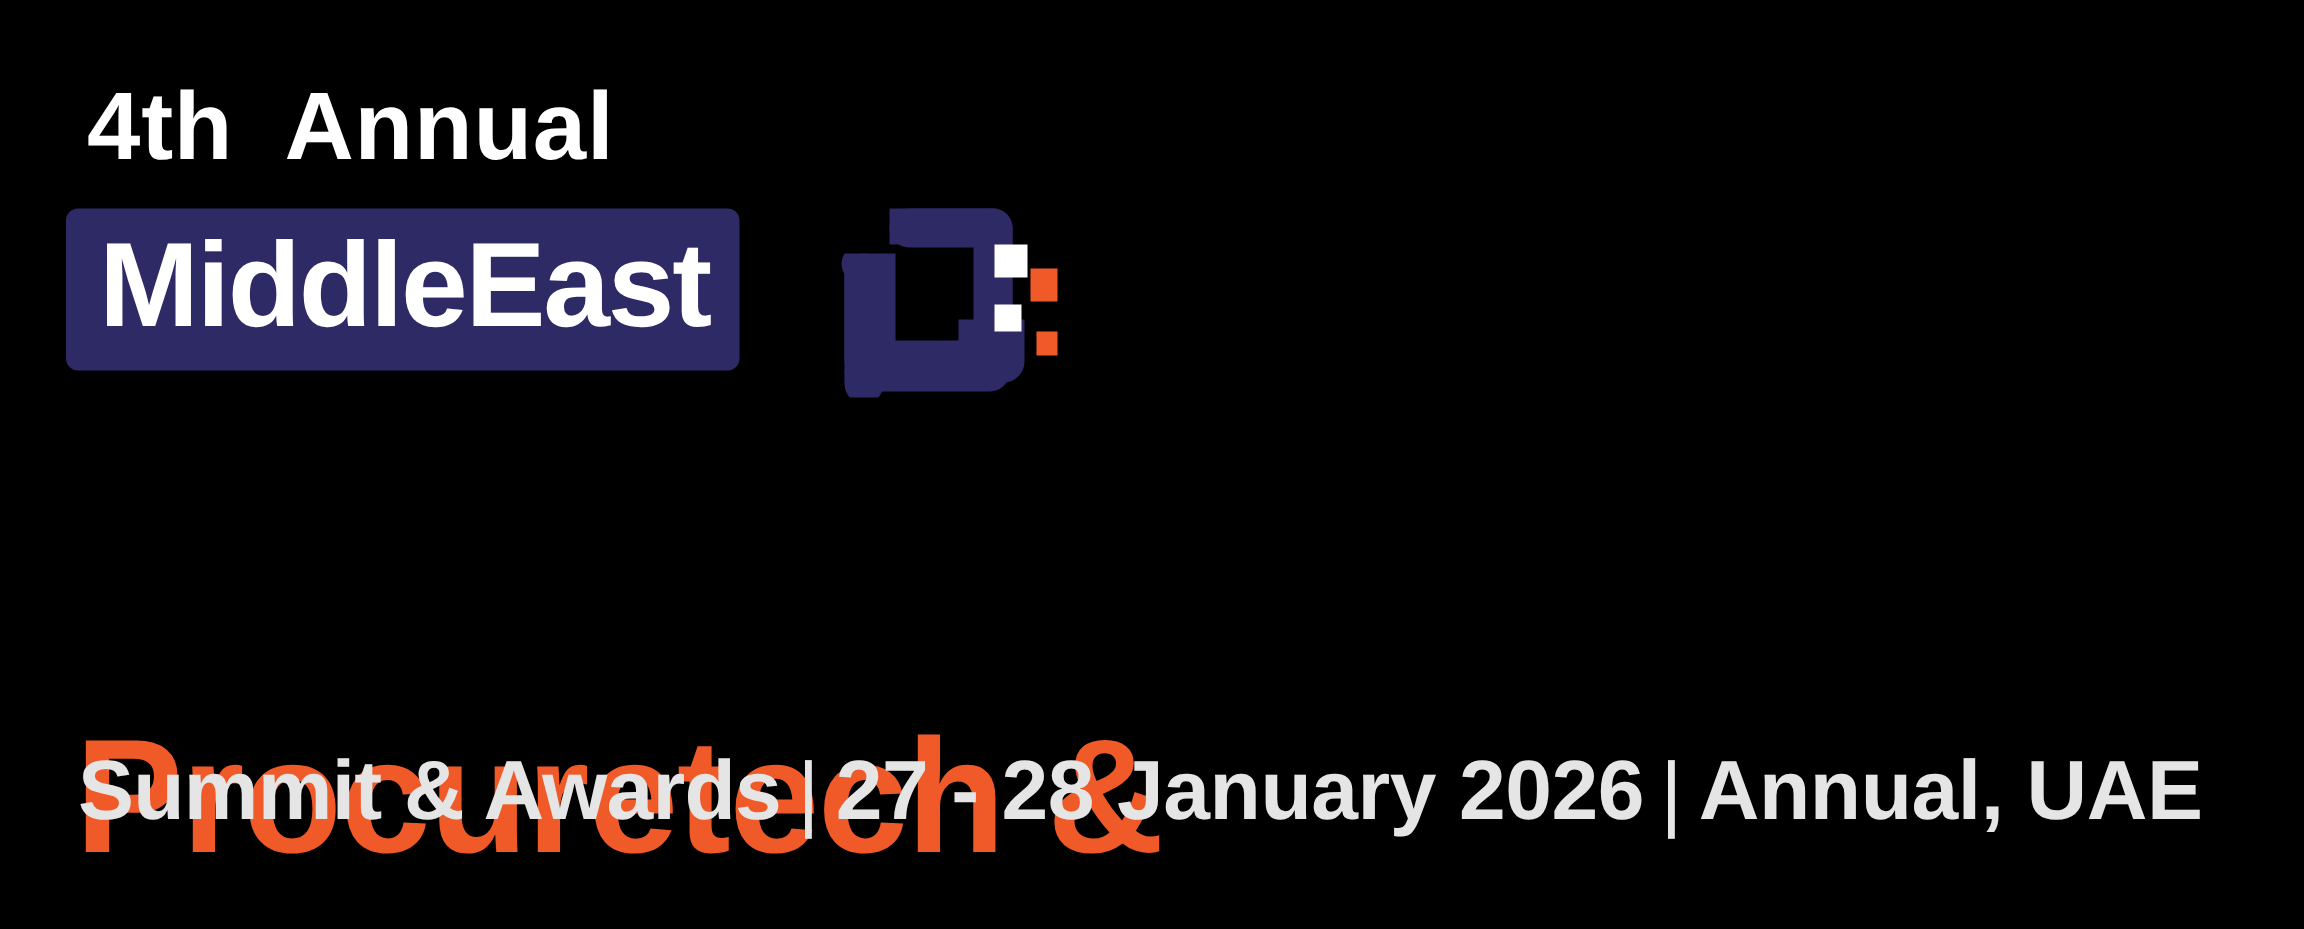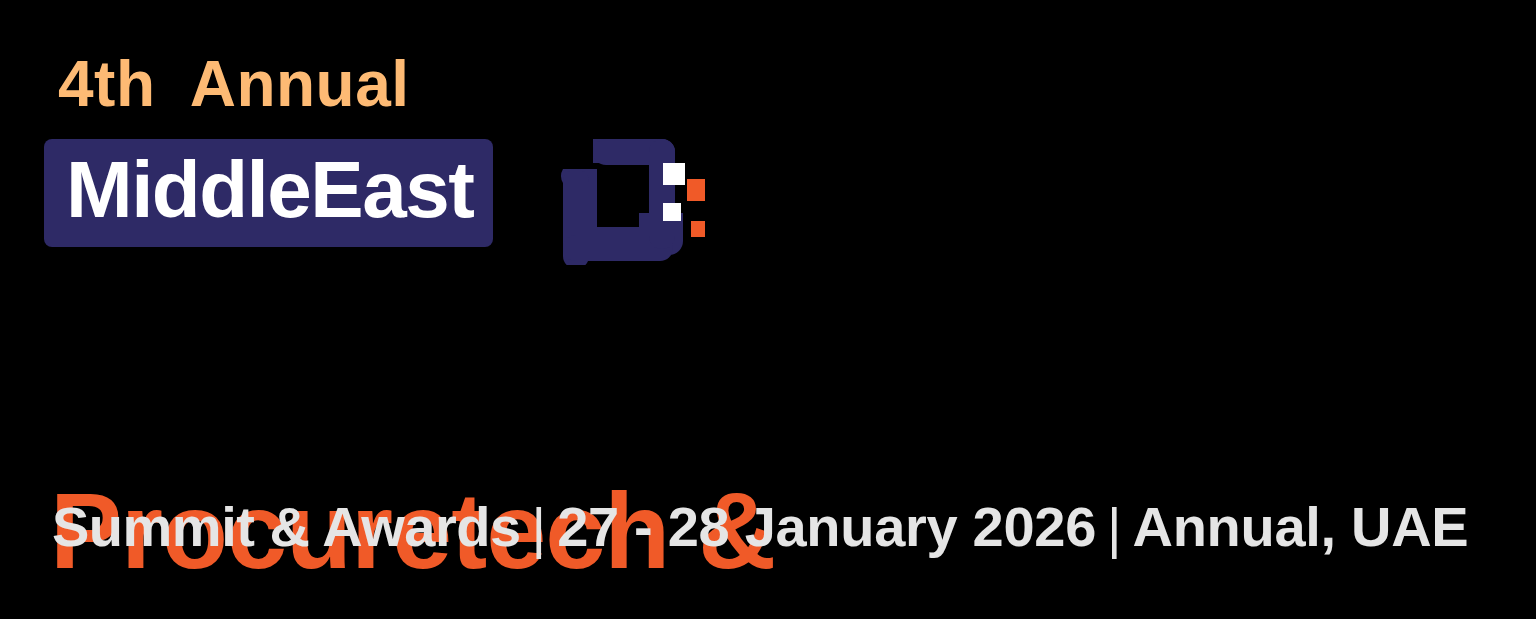--- a/index.html
+++ b/index.html
@@ -23,21 +23,21 @@
   }
 
   
   .eyebrow {
     position: absolute;
     left: 58px;
     top: 52px;
     font-size: 64px;
     font-weight: 700;
     letter-spacing: 0.5px;
-    color: #fdba74;
+    color: #ffffff;
     line-height: 1;
     white-space: pre;
   }
 
   
   .badge-row {
     position: absolute;
     left: 44px;
     top: 139px;
     height: 88px;

